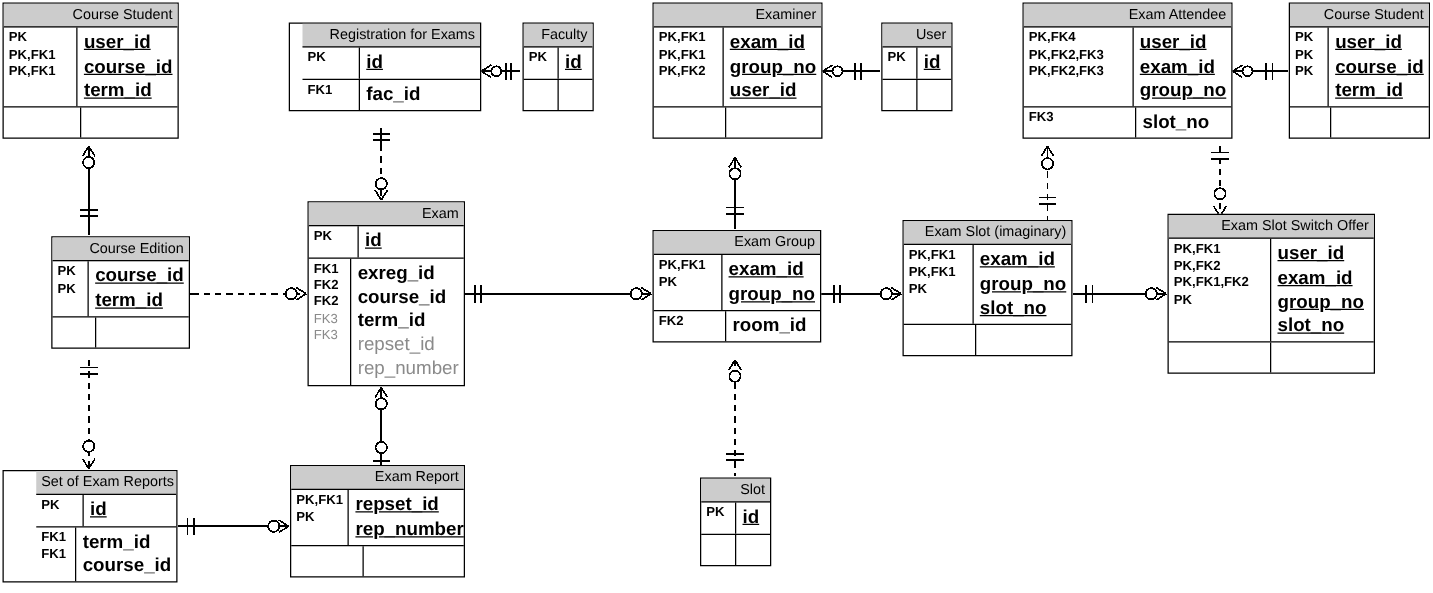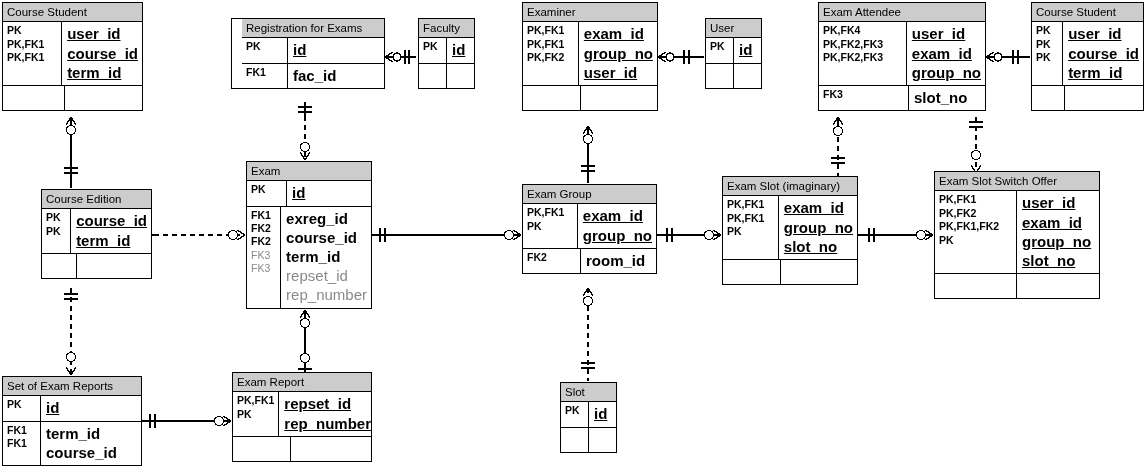--- a/index.html
+++ b/index.html
@@ -22,21 +22,21 @@
   }
   .entity {
     position: absolute;
     border: 1px solid #000;
     background: #ffffff;
     box-sizing: border-box;
   }
   .ent-title {
     background: #cccccc;
     border-bottom: 1px solid #000;
-    text-align: left;
+    text-align: right;
     font-size: 11.5px;
     color: #000;
     line-height: 1.25;
     padding: 2px 4px;
     box-sizing: border-box;
     white-space: nowrap;
   }
   .ent-body { display: block; }
   .sec {
     display: flex;
@@ -489,21 +489,21 @@
             <div class="pkline">slot_no</div>
         </div>
       </div>
       <div class="sec emptysec">
         <div class="col-key" style="width:82px;">&nbsp;</div>
         <div class="col-attr">&nbsp;</div>
       </div>
     </div>
   </div>
 
-  <div class="entity" style="left:2px; top:376px; width:140px;">
+  <div class="entity" style="left:2px; top:376px; width:140px;padding-left:26px;">
     <div class="ent-title">Set of Exam Reports</div>
     <div class="ent-body">
       <div class="sec">
         <div class="col-key" style="width:38px;">
           <div>PK</div>
         </div>
         <div class="col-attr">
           <div class="pkline">id</div>
         </div>
       </div>

